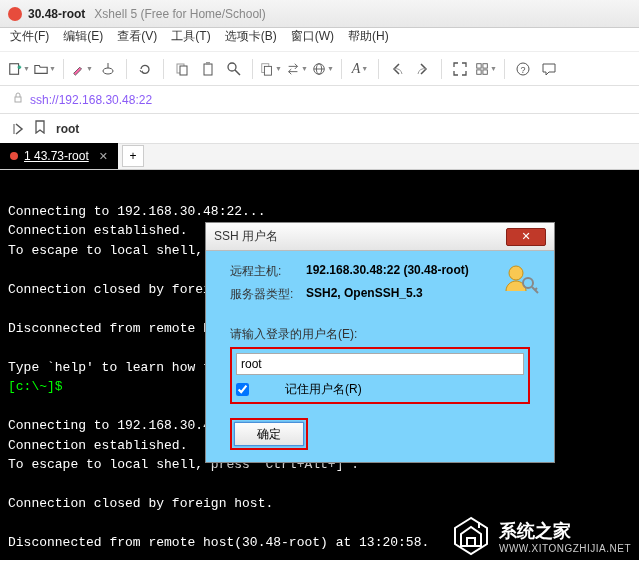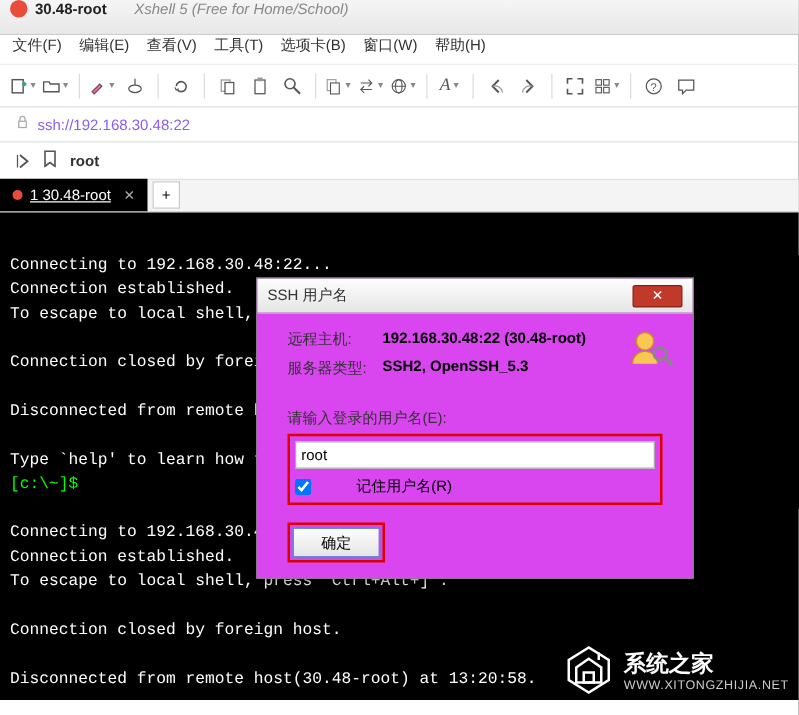--- a/index.html
+++ b/index.html
@@ -1,21 +1,21 @@
 <!DOCTYPE html>
 <html><head>
   <meta charset="utf-8">
   <style>
     * { margin: 0; padding: 0; box-sizing: border-box; }
     body { font-family: "Microsoft YaHei", Tahoma, Arial, sans-serif; font-size: 12px; background: #fff; width: 639px; height: 572px; overflow: hidden; position: relative; }
     
-    .titlebar { height: 28px; background: linear-gradient(#f5f5f5, #e8e8e8); border-bottom: 1px solid #ccc; display: flex; align-items: flex-start; padding: 0 8px; }
+    .titlebar { height: 28px; background: linear-gradient(#f5f5f5, #e8e8e8); border-bottom: 1px solid #ccc; display: flex; align-items: center; padding: 0 8px; }
     .titlebar .icon-app { width: 14px; height: 14px; background: #e74c3c; border-radius: 50%; margin-right: 6px; }
     .titlebar .title { font-weight: bold; color: #222; }
-    .titlebar .subtitle { color: #888; margin-left: 22px; font-style: italic; }
+    .titlebar .subtitle { color: #888; margin-left: 9px; }
     
     .menubar { height: 24px; display: flex; padding: 0 10px; border-bottom: 1px solid #eee; }
     .menubar span { margin-right: 14px; color: #333; cursor: pointer; }
     
     .toolbar { height: 34px; display: flex; align-items: center; padding: 0 8px; border-bottom: 1px solid #e0e0e0; gap: 4px; }
     .toolbar .sep { width: 1px; height: 20px; background: #ddd; margin: 0 3px; }
     .tbtn { width: 22px; height: 22px; display: flex; align-items: center; justify-content: center; cursor: pointer; color: #555; position: relative; }
     .tbtn svg { width: 16px; height: 16px; }
     .drop { font-size: 7px; color: #888; margin-left: 1px; }
     
@@ -30,21 +30,21 @@
     .tabbar { height: 26px; background: #f4f4f4; display: flex; align-items: flex-end; border-bottom: 1px solid #ccc; }
     .tab { height: 26px; padding: 0 10px; display: flex; align-items: center; color: #fff; background: #000; font-size: 12px; }
     .tab .dot { width: 8px; height: 8px; border-radius: 50%; background: #e74c3c; margin-right: 6px; }
     .tab .close { margin-left: 10px; color: #aaa; font-size: 11px; }
     .tab .label { text-decoration: underline; }
     .newtab { width: 22px; height: 22px; background: #fff; border: 1px solid #ccc; display: flex; align-items: center; justify-content: center; margin-left: 4px; margin-bottom: 2px; cursor: pointer; }
     
     .terminal { background: #000; color: #fff; font-family: "Courier New", monospace; font-size: 13px; padding: 12px 8px; height: 390px; line-height: 1.5; white-space: pre; overflow: hidden; position: relative; }
     .term-prompt { color: #0f0; }
     
-    .dialog { position: absolute; left: 205px; top: 222px; width: 350px; background: #d946ef; border: 1px solid #888; box-shadow: 3px 3px 8px rgba(0,0,0,0.4); }
+    .dialog { position: absolute; left: 205px; top: 222px; width: 350px; background: #7dd3fc; border: 1px solid #888; box-shadow: 3px 3px 8px rgba(0,0,0,0.4); }
     .dlg-title { height: 28px; background: linear-gradient(#fdfdfd, #e5e5e5); border-bottom: 1px solid #bbb; display: flex; align-items: center; padding: 0 8px; justify-content: space-between; }
     .dlg-title .txt { font-size: 12px; color: #333; }
     .dlg-close { width: 40px; height: 18px; background: #c03929; border: 1px solid #862117; border-radius: 2px; color: #fff; display: flex; align-items: center; justify-content: center; font-size: 11px; cursor: pointer; }
     .dlg-body { padding: 12px 24px; }
     .dlg-row { display: flex; margin-bottom: 6px; font-size: 12px; }
     .dlg-row .label { width: 76px; color: #333; }
     .dlg-row .value { font-weight: bold; color: #000; }
     .dlg-icon { position: absolute; right: 14px; top: 38px; width: 38px; height: 38px; }
     .dlg-prompt { margin-top: 23px; margin-bottom: 4px; color: #333; }
     .dlg-input-wrap { border: 2px solid #d00; padding: 4px; }
@@ -223,21 +223,21 @@
     <svg width="12" height="14" viewBox="0 0 12 14">
         <path d="M2 1h8v12l-4-3-4 3z" fill="none" stroke="#555" stroke-width="1.3"></path>
       </svg>
   </span>
   <span class="txt">root</span>
 </div>
 
 <div class="tabbar">
   <div class="tab">
     <span class="dot"></span>
-    <span class="label">1 30.48-root</span>
+    <span class="label">1 43.73-root</span>
     <span class="close">✕</span>
   </div>
   <div class="newtab">+</div>
 </div>
 
 <div class="terminal" id="term">
 Connecting to 192.168.30.48:22...
 Connection established.
 To escape to local shell, press 'Ctrl+Alt+]'.
 

